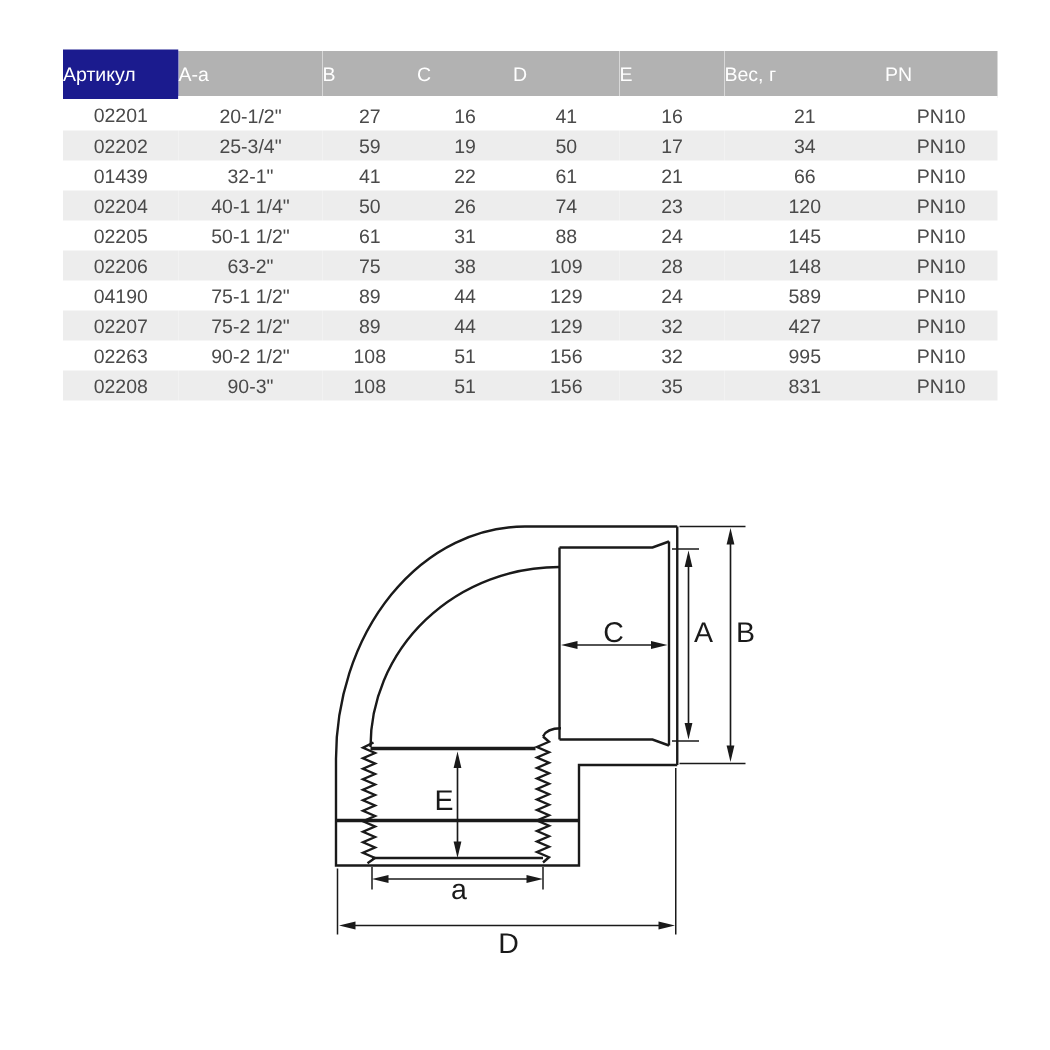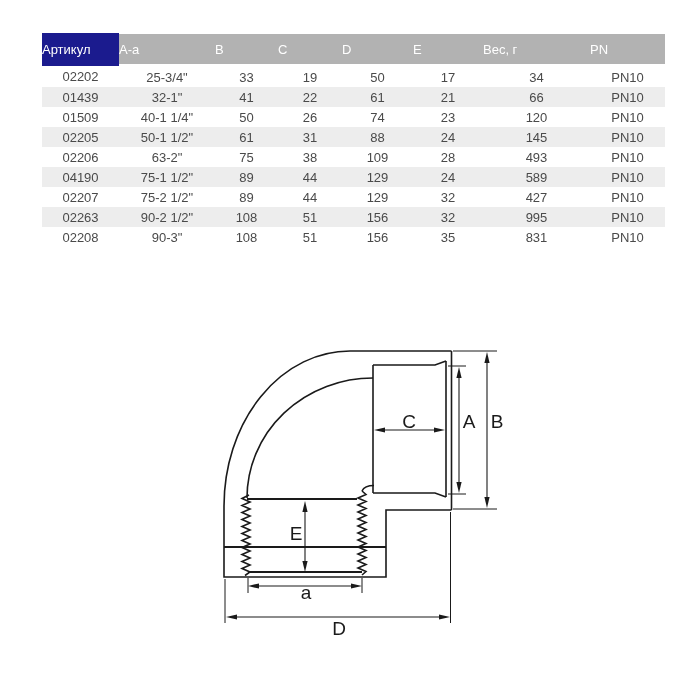--- a/index.html
+++ b/index.html
@@ -62,41 +62,51 @@
         <th>B</th>
         <th>C</th>
         <th>D</th>
         <th>E</th>
         <th>Вес, г</th>
         <th>PN</th>
       </tr>
     </thead>
     <tbody>
         <tr>
+          <td>02201</td>
+          <td>20-1/2"</td>
+          <td>27</td>
+          <td>16</td>
+          <td>41</td>
+          <td>16</td>
+          <td>21</td>
+          <td>PN10</td>
+        </tr>
+        <tr>
           <td>02202</td>
           <td>25-3/4"</td>
-          <td>33</td>
+          <td>59</td>
           <td>19</td>
           <td>50</td>
           <td>17</td>
           <td>34</td>
           <td>PN10</td>
         </tr>
         <tr>
           <td>01439</td>
           <td>32-1"</td>
           <td>41</td>
           <td>22</td>
           <td>61</td>
           <td>21</td>
           <td>66</td>
           <td>PN10</td>
         </tr>
         <tr>
-          <td>01509</td>
+          <td>02204</td>
           <td>40-1 1/4"</td>
           <td>50</td>
           <td>26</td>
           <td>74</td>
           <td>23</td>
           <td>120</td>
           <td>PN10</td>
         </tr>
         <tr>
           <td>02205</td>
@@ -108,21 +118,21 @@
           <td>145</td>
           <td>PN10</td>
         </tr>
         <tr>
           <td>02206</td>
           <td>63-2"</td>
           <td>75</td>
           <td>38</td>
           <td>109</td>
           <td>28</td>
-          <td>493</td>
+          <td>148</td>
           <td>PN10</td>
         </tr>
         <tr>
           <td>04190</td>
           <td>75-1 1/2"</td>
           <td>89</td>
           <td>44</td>
           <td>129</td>
           <td>24</td>
           <td>589</td>

